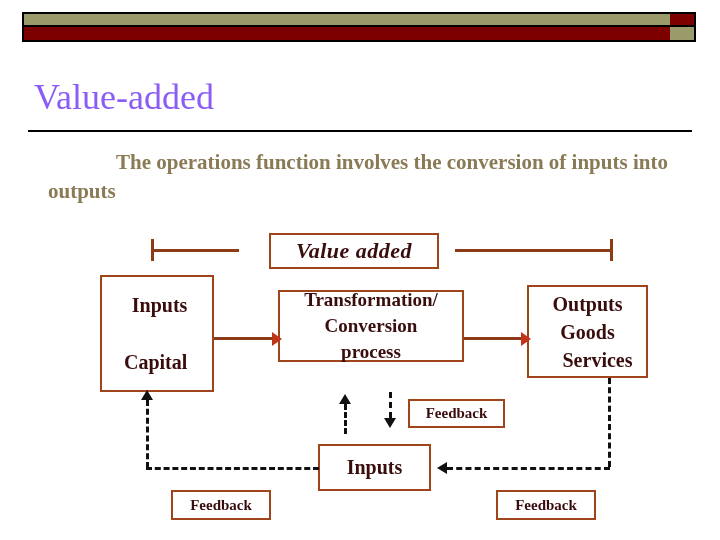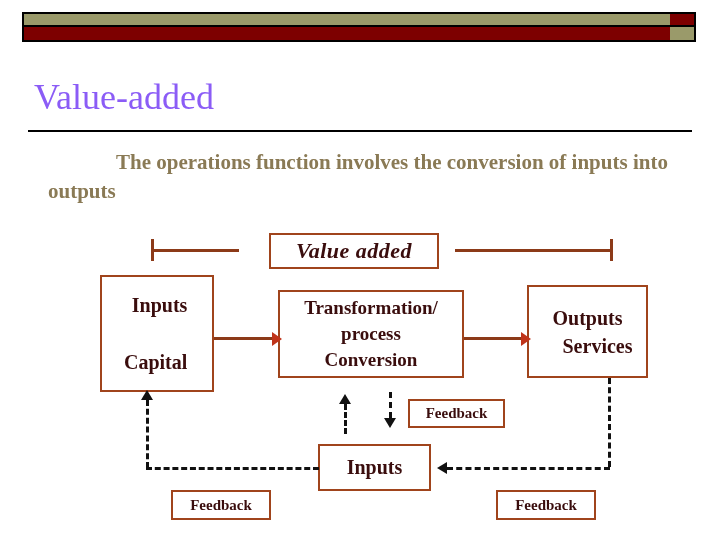--- a/index.html
+++ b/index.html
@@ -143,21 +143,21 @@
     padding-left: 8px;
   }
   #inputs-box .stack { display: block; }
   #inputs-box .l1 { padding-left: 0px; }
   #inputs-box .l2 { padding-left: 14px; }
   #inputs-box .l3 { padding-left: 14px; }
   #inputs-box .l4 { padding-left: 14px; }
 
   #transformation-box {
     left: 278px; top: 290px;
-    width: 186px; height: 88px;
+    width: 186px; height: 72px;
     font-size: 19px;
     line-height: 26px;
   }
   #outputs-box {
     left: 527px; top: 285px;
     width: 121px; height: 93px;
     font-size: 20px;
     line-height: 28px;
   }
   #control-box {
@@ -256,28 +256,29 @@
 <div class="dbox" id="inputs-box">
   <span class="stack">
     <span class="l1" style="display:block;">Inputs</span>
     <span class="l4" style="display:block;margin-top:28px;">Capital</span>
   </span>
 </div>
 
 <div class="dbox" id="transformation-box">
   <span>
     <span style="display:block;">Transformation/</span>
+    <span style="display:block;">Conversion</span>
     <span style="display:block;">process</span>
-    <span style="display:block;">Conversion</span>
   </span>
 </div>
 
 <div class="dbox" id="outputs-box">
   <span>
     <span style="display:block;">Outputs</span>
+    <span style="display:block;">Goods</span>
     <span style="display:block;margin-left:20px;">Services</span>
   </span>
 </div>
 
 <div class="solid-line-h" style="left:214px; top:337px; width:66px;"></div>
 <div class="arrow-right" style="left:272px; top:332px;"></div>
 
 <div class="solid-line-h" style="left:464px; top:337px; width:65px;"></div>
 <div class="arrow-right" style="left:521px; top:332px;"></div>
 

